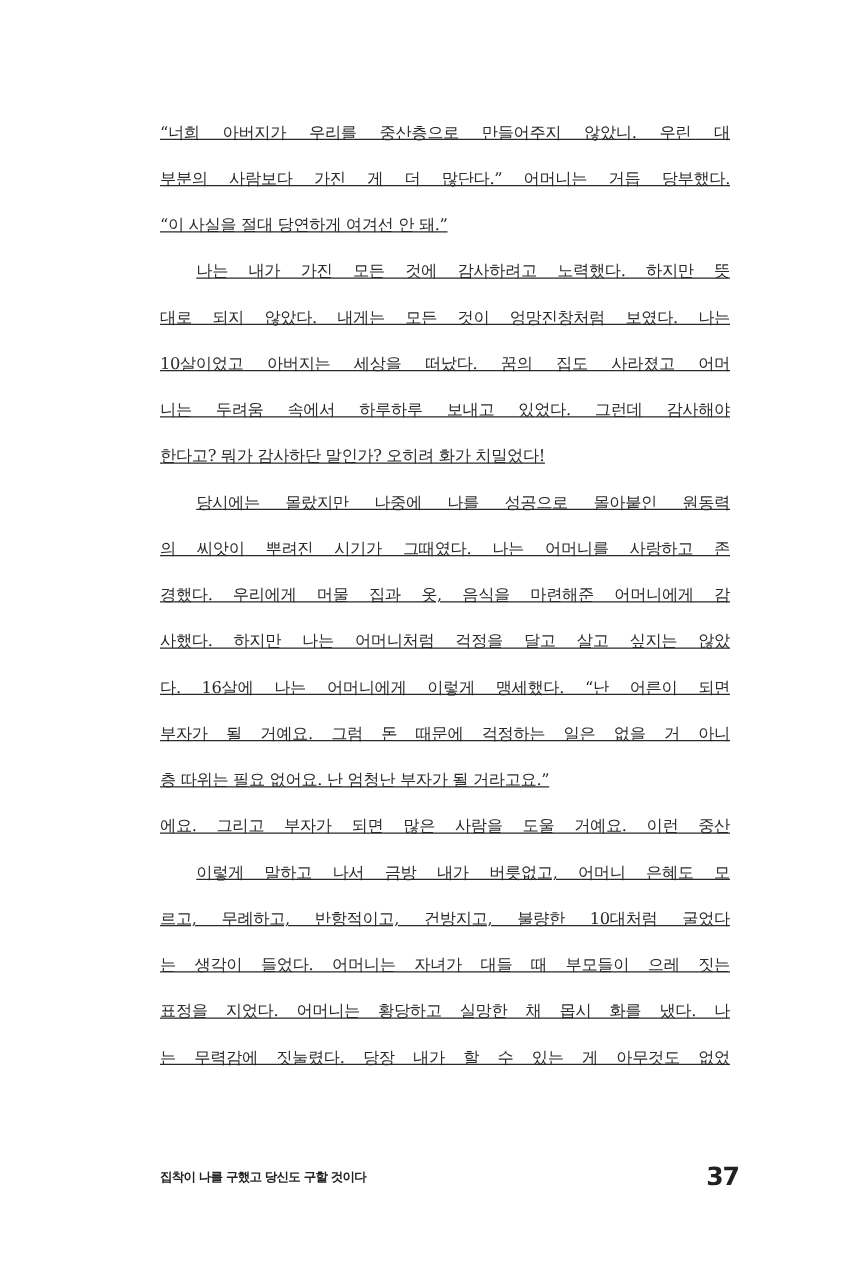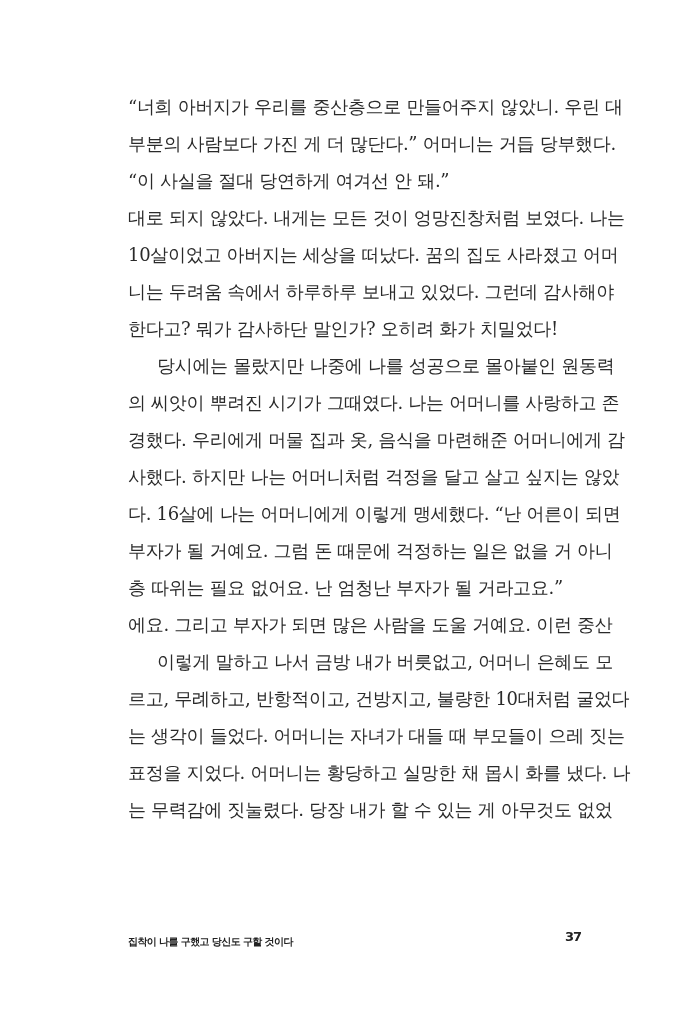--- a/index.html
+++ b/index.html
@@ -14,56 +14,58 @@
   .page-body {
     position: absolute;
     left: 128px;
     top: 88px;
     width: 456px;
   }
   .line {
     display: block;
     height: 37px;
     line-height: 37px;
-    font-size: 18px;
+    font-size: 13px;
     white-space: nowrap;
     text-align: justify;
     text-align-last: justify;
     letter-spacing: -0.3px;
+    text-decoration: underline;
   }
   .line.last { text-align-last: left; }
   .line.indent { padding-left: 29px; }
   .footer-title {
     position: absolute;
     left: 128px;
     top: 935px;
     font-family: "DejaVu Sans", "Liberation Sans", sans-serif;
     font-weight: bold;
     font-size: 10px;
     color: #222;
     letter-spacing: -0.6px;
   }
   .page-number {
     position: absolute;
     left: 565px;
     top: 929px;
     font-family: "DejaVu Sans", "Liberation Sans", sans-serif;
     font-weight: bold;
-    font-size: 13px;
+    font-size: 20px;
     color: #222;
     letter-spacing: -1px;
   }
 </style>
 </head>
 <body>
 
 <div class="page-body">
   <span class="line">“너희 아버지가 우리를 중산층으로 만들어주지 않았니. 우린 대</span>
   <span class="line">부분의 사람보다 가진 게 더 많단다.” 어머니는 거듭 당부했다.</span>
   <span class="line last">“이 사실을 절대 당연하게 여겨선 안 돼.”</span>
+  <span class="line indent">나는 내가 가진 모든 것에 감사하려고 노력했다. 하지만 뜻</span>
   <span class="line">대로 되지 않았다. 내게는 모든 것이 엉망진창처럼 보였다. 나는</span>
   <span class="line">10살이었고 아버지는 세상을 떠났다. 꿈의 집도 사라졌고 어머</span>
   <span class="line">니는 두려움 속에서 하루하루 보내고 있었다. 그런데 감사해야</span>
   <span class="line last">한다고? 뭐가 감사하단 말인가? 오히려 화가 치밀었다!</span>
   <span class="line indent">당시에는 몰랐지만 나중에 나를 성공으로 몰아붙인 원동력</span>
   <span class="line">의 씨앗이 뿌려진 시기가 그때였다. 나는 어머니를 사랑하고 존</span>
   <span class="line">경했다. 우리에게 머물 집과 옷, 음식을 마련해준 어머니에게 감</span>
   <span class="line">사했다. 하지만 나는 어머니처럼 걱정을 달고 살고 싶지는 않았</span>
   <span class="line">다. 16살에 나는 어머니에게 이렇게 맹세했다. “난 어른이 되면</span>
   <span class="line">부자가 될 거예요. 그럼 돈 때문에 걱정하는 일은 없을 거 아니</span>

